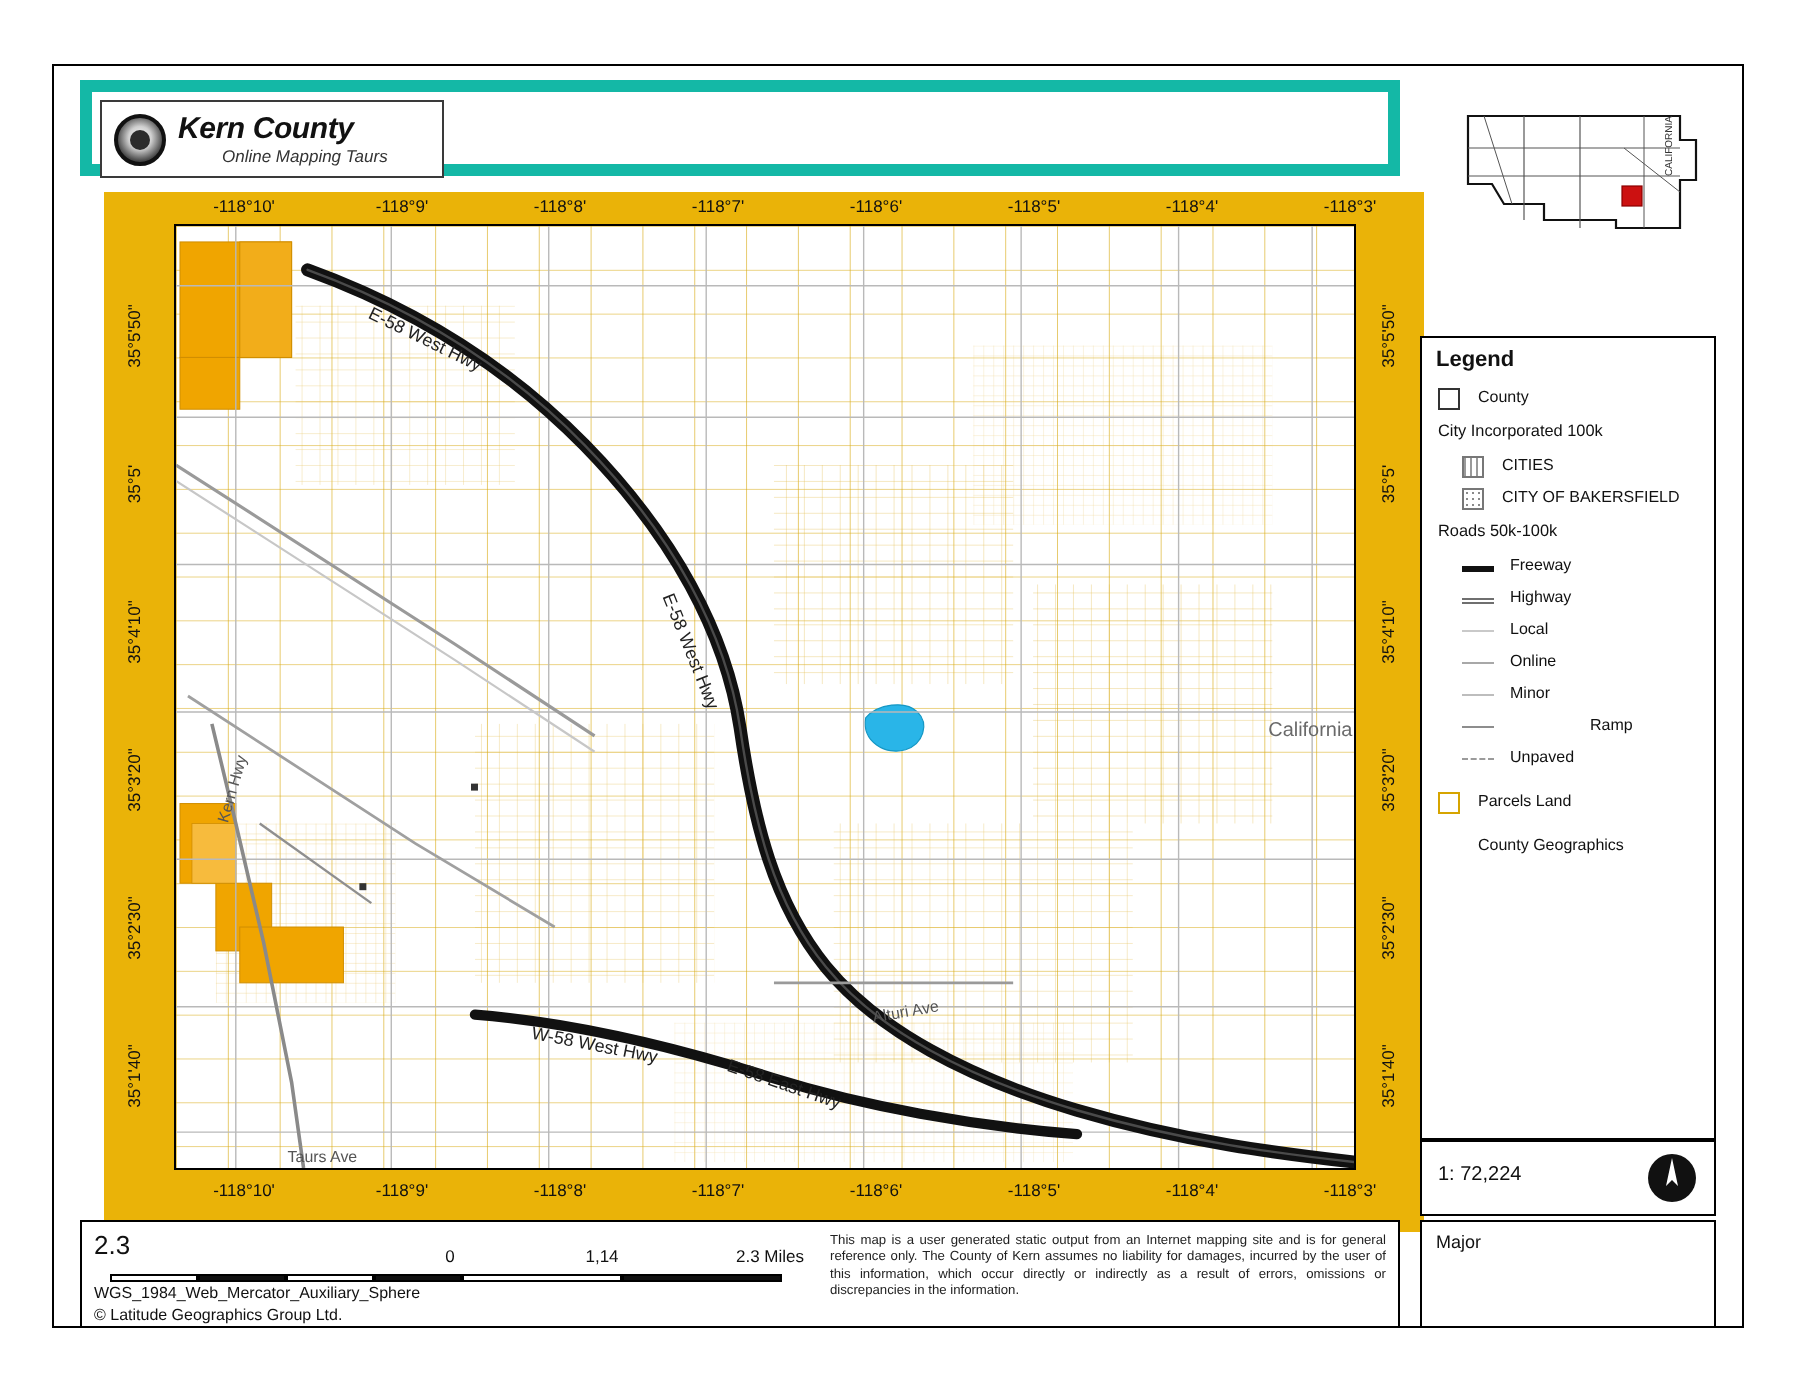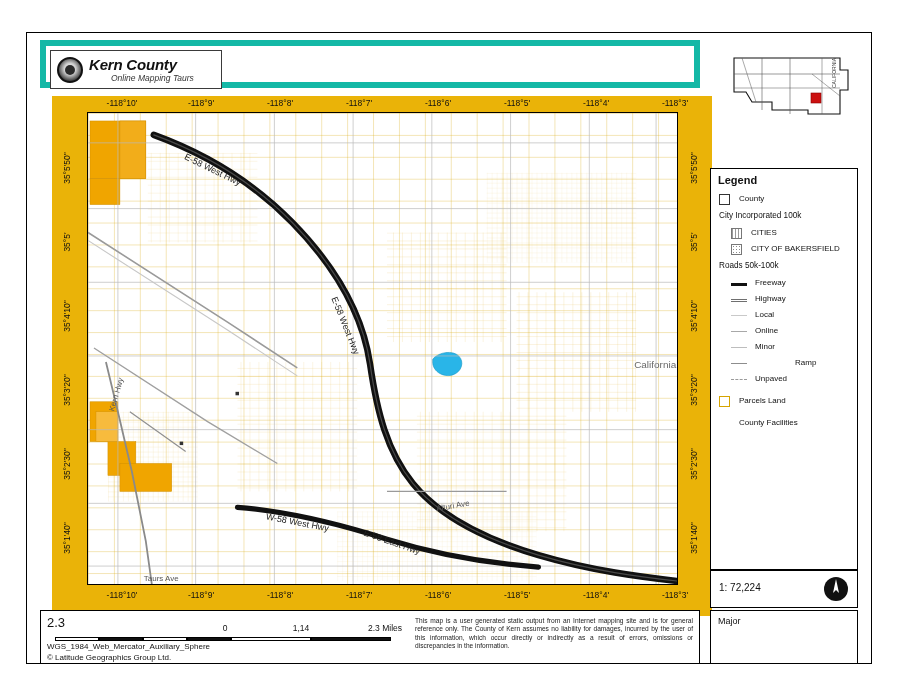--- a/index.html
+++ b/index.html
@@ -639,21 +639,21 @@
       <span class="lg-label" style="left:24px;">Unpaved</span>
     </div>
 
     <div class="legend-row" style="top:226px;">
       <span class="lg-swatch sw-parcel"></span>
       <span class="lg-label">Parcels Land</span>
     </div>
 
     <div class="legend-row" style="top:248px;">
       <span class="lg-swatch"><span class="sw-facility"></span></span>
-      <span class="lg-label">County Facilities</span>
+      <span class="lg-label">County Geographics</span>
     </div>
   </div>
 
   <div id="scale-panel">
     <div id="scale-text">1: 72,224</div>
     <div id="north-arrow">
       <svg width="26" height="26" viewBox="0 0 26 26">
         <circle cx="13" cy="13" r="12" fill="#111"></circle>
         <polygon points="13,3 16,17 13,14 10,17" fill="#ffffff"></polygon>
       </svg>

